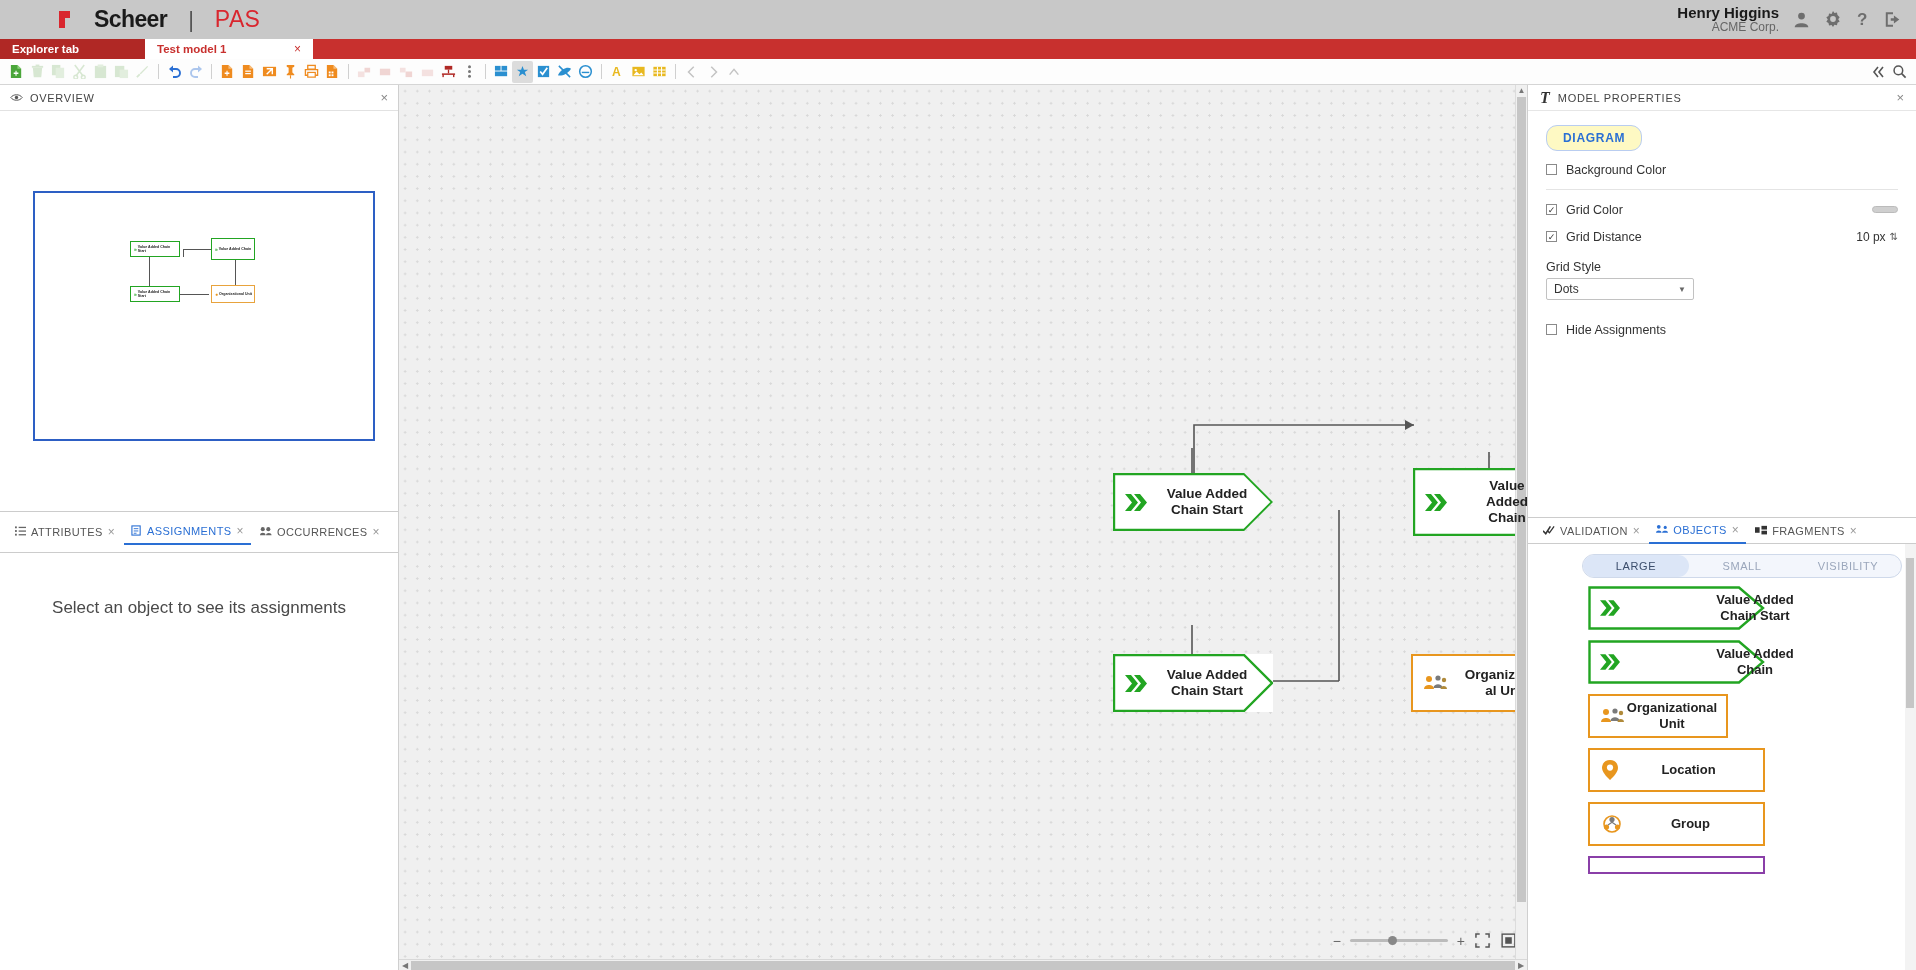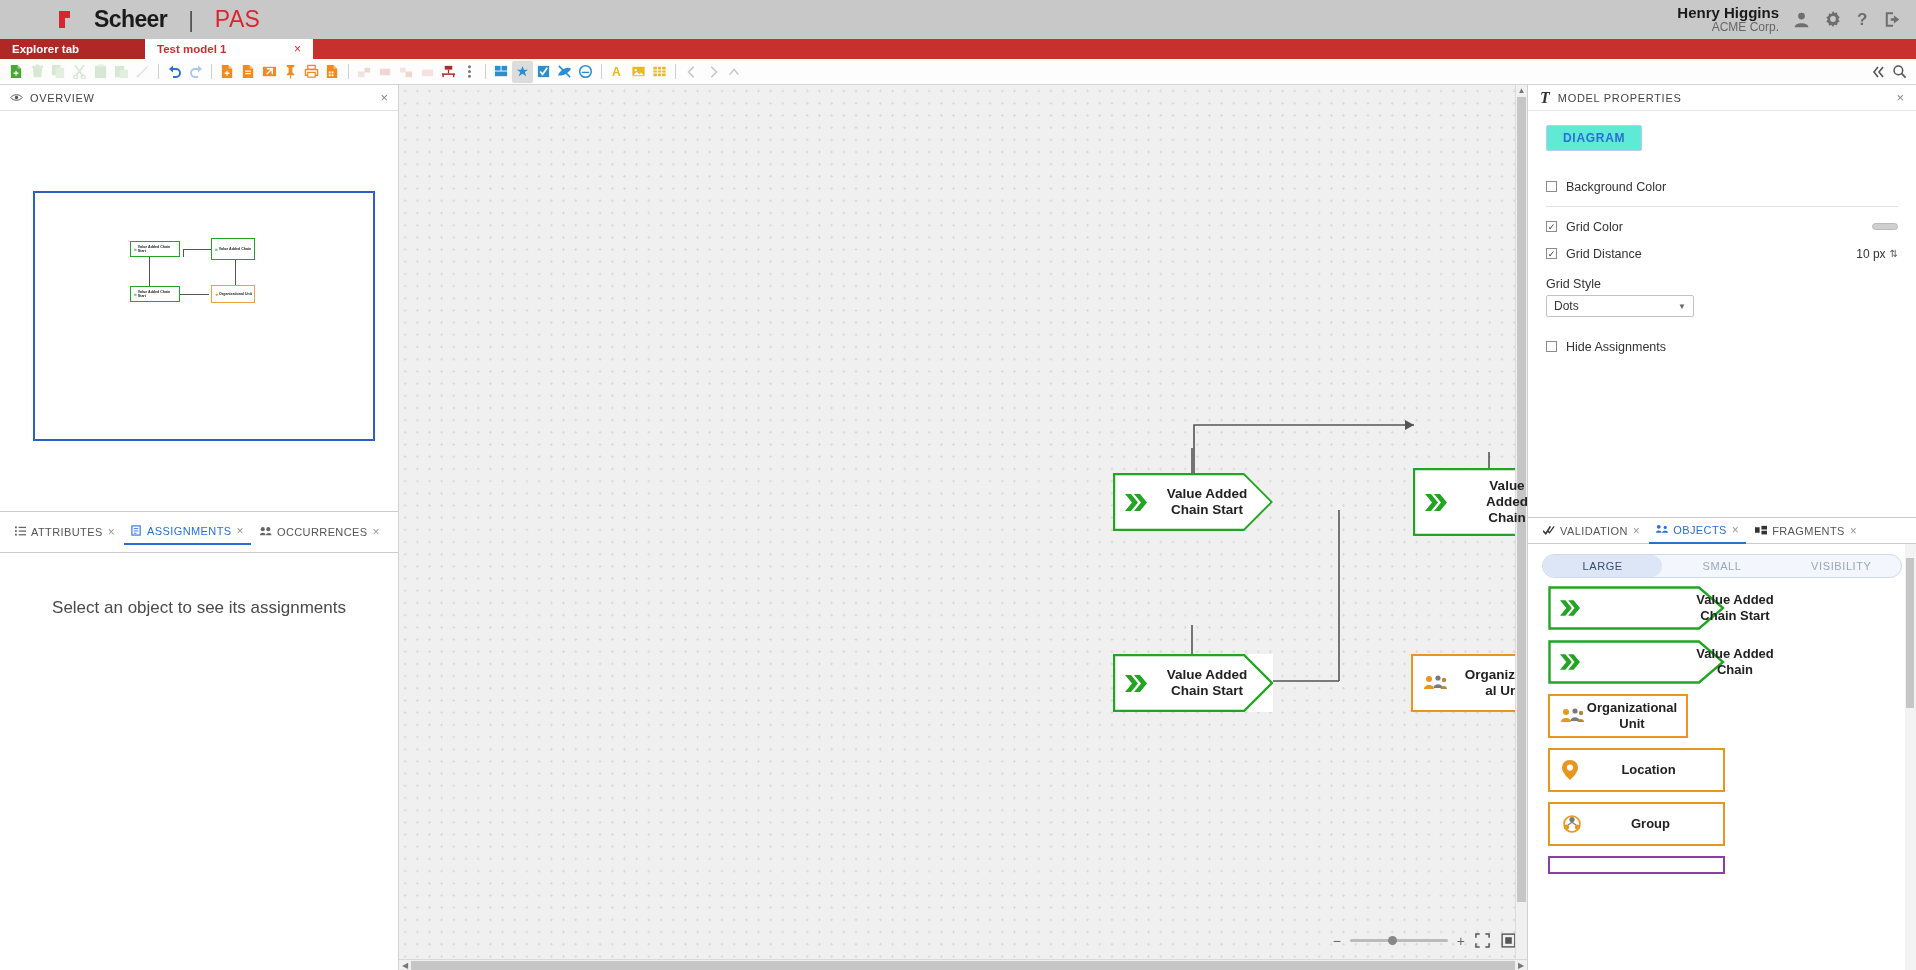--- a/index.html
+++ b/index.html
@@ -113,41 +113,41 @@
   .vs-thumb { position: absolute; left: 1px; top: 12px; width: 9px; height: 805px; background: #c6c6c6; }
   
   .right-col { width: 389px; display: flex; flex-direction: column; border-left: 1px solid #cfcfcf; background: #fff; }
   .props-head { height: 26px; display: flex; align-items: center; gap: 8px; padding: 0 12px;
                 border-bottom: 1px solid #e6e6e6; }
   .tglyph { font-family: "Liberation Serif", serif; font-style: italic; font-weight: bold;
             font-size: 16px; color: #333; }
   .props-body { height: 406px; padding: 14px 18px 0 18px; }
   .diagram-btn {
     display: inline-block; padding: 5px 16px; font-size: 12px; font-weight: bold;
-    letter-spacing: 0.7px; color: #2a6fd4; background: #5eead4;
-    border: 1px solid #b9cdf0; border-radius: 2px; cursor: pointer; margin-bottom: 22px;
+    letter-spacing: 0.7px; color: #2a6fd4; background: #fef9c3;
+    border: 1px solid #b9cdf0; border-radius: 11px; cursor: pointer; margin-bottom: 5px;
   }
   .prow { display: flex; align-items: center; height: 27px; font-size: 12.5px; color: #333; }
   .cbx { width: 11px; height: 11px; border: 1px solid #8a8a8a; background: #fff;
          margin-right: 9px; display: inline-flex; align-items: center; justify-content: center;
          font-size: 9px; color: #333; cursor: pointer; }
   .prow .rightv { margin-left: auto; font-size: 12px; color: #333; display:flex; align-items:center; gap:4px;}
   .color-swatch { width: 26px; height: 7px; background: #cfcfcf; border-radius: 4px; border:1px solid #bbb; }
   .hr { height: 1px; background: #e4e4e4; margin: 6px 0; }
   .sel-label { font-size: 12.5px; color: #333; margin: 10px 0 4px; }
   .select {
     width: 148px; height: 22px; border: 1px solid #c2c2c2; border-radius: 2px;
     display: flex; align-items: center; padding: 0 7px; font-size: 12px; color: #333;
     background: #fff; cursor: pointer;
   }
   .caret { margin-left: auto; font-size: 8px; color: #666; }
   
   .obj-tabs { height: 27px; display: flex; align-items: center; border-top: 1px solid #ccc;
               border-bottom: 1px solid #ccc; padding-left: 8px; gap: 2px; }
-  .obj-body { flex: 1; position: relative; overflow: hidden; }
+  .obj-body { flex: 1; position: relative; overflow: hidden; padding-left: 40px; }
   .seg {
     display: flex; margin: 10px 14px 8px; border: 1px solid #cfd9ea; border-radius: 13px;
     background: #f3f6fc; overflow: hidden;
   }
   .seg-item { flex: 1; text-align: center; font-size: 11px; letter-spacing: 0.6px;
               padding: 5px 0; color: #9aa6bb; cursor: pointer; }
   .seg-item.on { background: #dce6f7; color: #3b4d6b; font-weight: 500; border-radius: 13px; }
   .obj-list { padding: 0 20px; }
   .obj-item {
     height: 44px; margin-bottom: 10px; background: #fff; display: flex; align-items: center;

